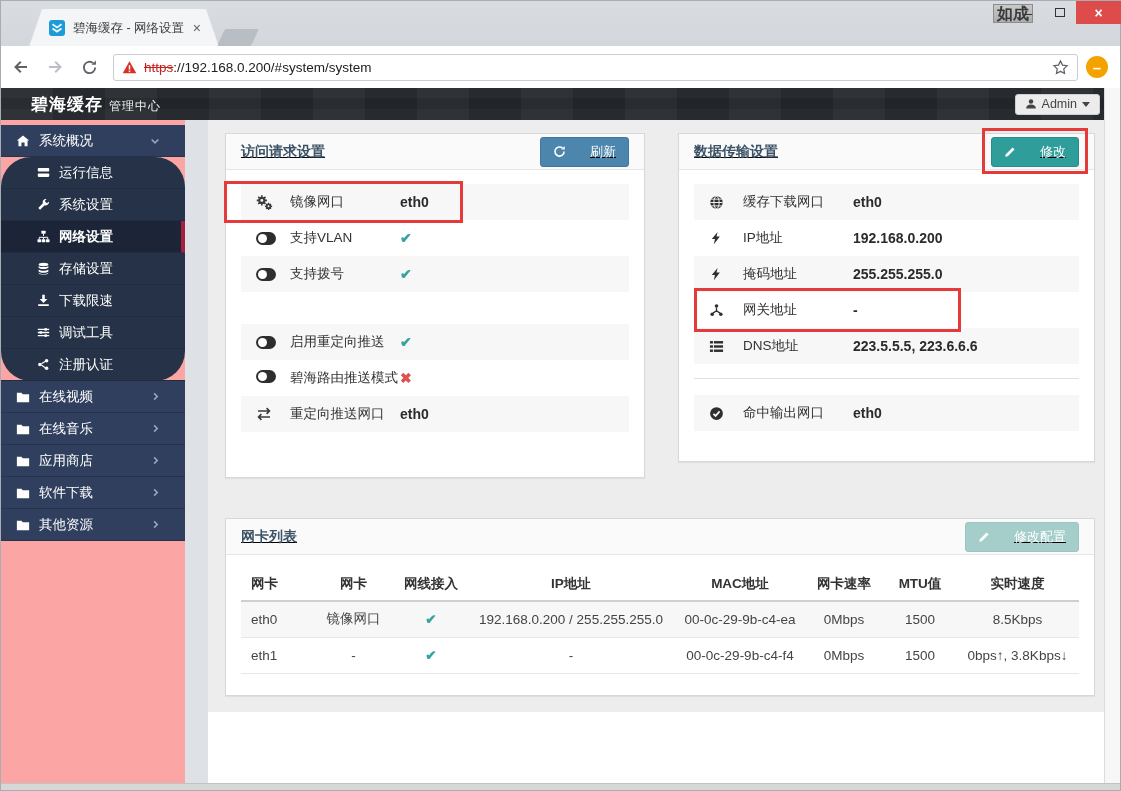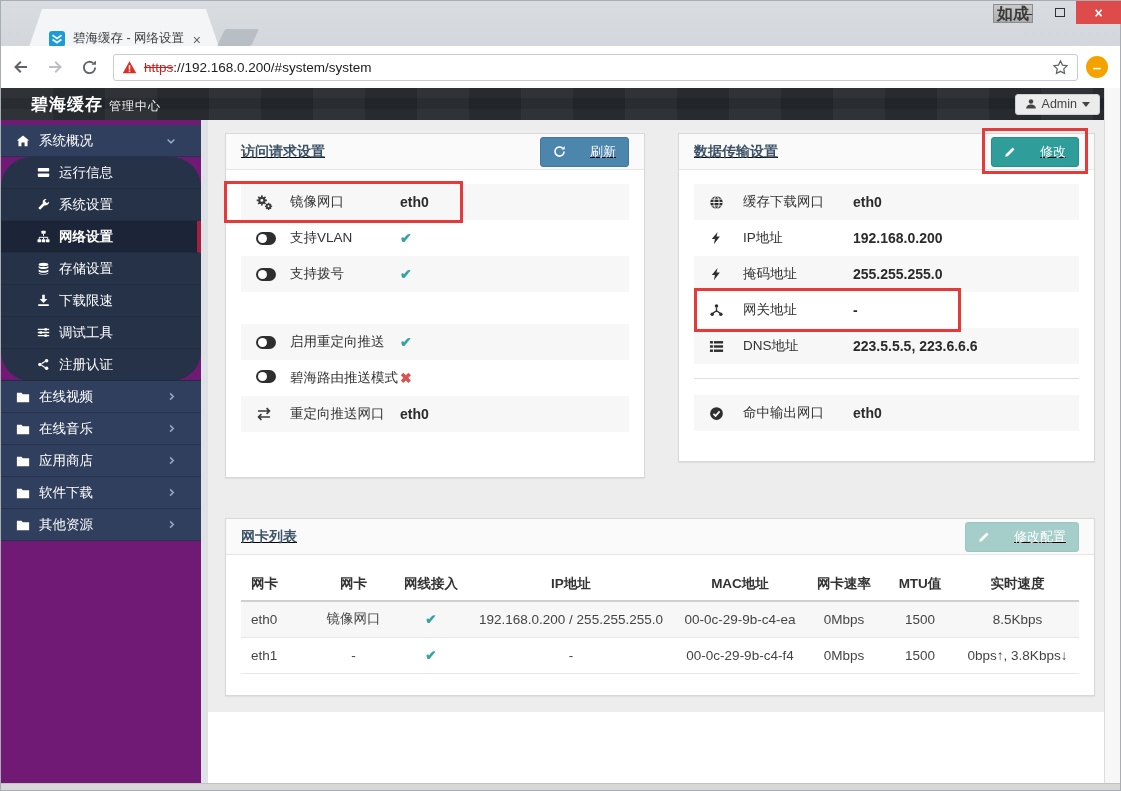--- a/index.html
+++ b/index.html
@@ -4,21 +4,21 @@
 <style>
   * { margin:0; padding:0; box-sizing:border-box; }
   html,body { width:1121px; height:791px; }
   body { font-family:"Liberation Sans", sans-serif; background:#dee1e6; position:relative; overflow:hidden; }
   .window { position:absolute; inset:0; box-shadow: inset 0 0 0 1px #a8adb3; background:#dee1e6; }
 
   
   .titlebar { position:absolute; left:1px; right:1px; top:1px; height:45px; background:linear-gradient(#d9dce1,#d3d6db); }
   .tab { position:absolute; left:28px; top:8px; width:190px; height:38px; background:#f4f5f6;
          clip-path: polygon(0 100%, 13px 0, calc(100% - 13px) 0, 100% 100%);
-         display:flex; align-items:flex-end; padding:0 18px 0 20px; }
+         display:flex; align-items:center; padding:0 18px 0 20px; }
   .tab-title { font-size:12.5px; color:#3c4043; flex:1; white-space:nowrap; overflow:hidden; }
   .tab-close { font-size:14px; color:#5f6368; margin-left:6px; cursor:default; line-height:1; }
   .favicon { width:16px; height:16px; margin-right:8px; flex:0 0 auto; }
   .tab-stub { position:absolute; left:220px; top:28px; width:34px; height:17px; background:#b9bec5; transform:skewX(-25deg); border-radius:2px; }
   .ime-badge { position:absolute; left:992px; top:3px; width:40px; height:19px; background:linear-gradient(#c9c9c9,#adadad);
                border:1px solid #8d8d8d; color:#3a3a3a; font-size:16px; font-weight:bold; text-align:center; line-height:17px; }
   .winbtn { position:absolute; top:0; height:23px; display:flex; align-items:center; justify-content:center; }
   .btn-min { left:1012px; width:31px; color:#333; font-size:14px; }
   .btn-max { left:1043px; width:32px; color:#333; }
   .btn-max .sq { width:10px; height:9px; border:1.5px solid #333; }
@@ -42,21 +42,21 @@
               repeating-linear-gradient(90deg, rgba(255,255,255,.025) 0 52px, rgba(0,0,0,.07) 52px 104px),
               repeating-linear-gradient(0deg, rgba(255,255,255,.02) 0 11px, rgba(0,0,0,.05) 11px 22px);
             display:flex; align-items:center; }
   .brand { color:#fff; font-size:17px; font-weight:bold; margin-left:30px; letter-spacing:1px; }
   .brand-sub { color:#f2f2f2; font-size:12px; font-weight:normal; margin-left:6px; letter-spacing:1px; }
   .admin-btn { margin-left:auto; margin-right:20px; background:#ececec; border:1px solid #cfcfcf; border-radius:3px;
                height:21px; display:flex; align-items:center; padding:0 9px; color:#444; font-size:12.5px; gap:5px; }
   .caret { width:0; height:0; border-left:4px solid transparent; border-right:4px solid transparent; border-top:5px solid #444; }
 
   
-  .sidebar { position:absolute; left:1px; top:120px; width:200px; bottom:8px; background:#701a75; padding-top:5px; }
+  .sidebar { position:absolute; left:1px; top:120px; width:184px; bottom:8px; background:#fca5a5; padding-top:5px; }
   .snav-item { height:32px; display:flex; align-items:center; padding:0 15px; color:#fff; font-size:13.5px;
                background:#303f5e; border-bottom:1px solid #27334e; cursor:default; }
   .snav-item .ic { margin-right:9px; color:#fff; }
   .snav-item .lbl { flex:1; }
   .snav-item .chev { color:#8ea6c9; }
   .submenu { background:#263248;border-radius:30px; }
   .submenu .snav-item { background:transparent; border-bottom:1px solid #212c40; padding-left:36px; }
   .submenu .snav-item.active { background:#1c2537; border-right:4px solid #a81e3e; font-weight:bold; }
 
   

